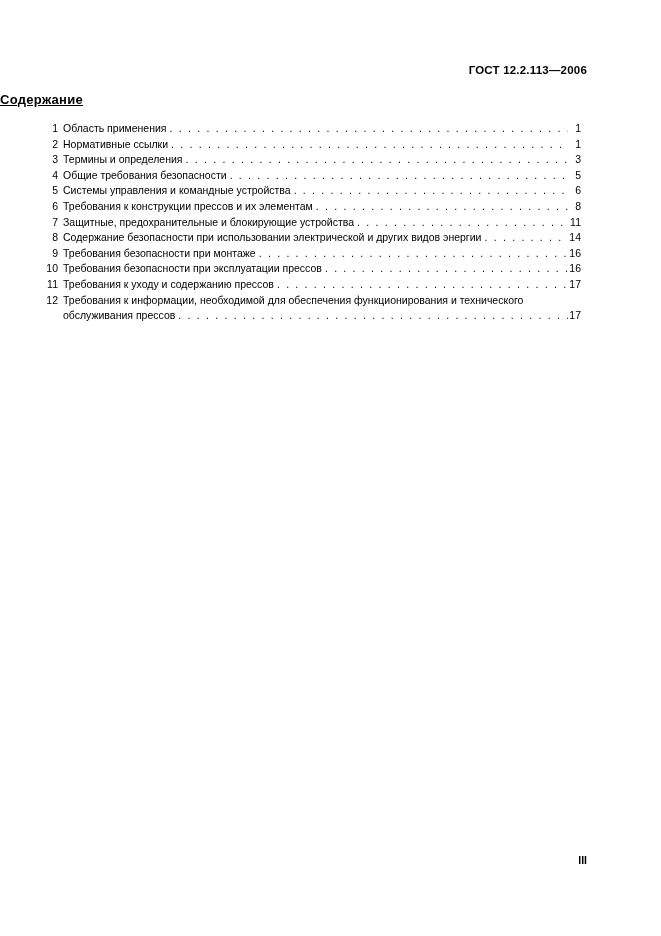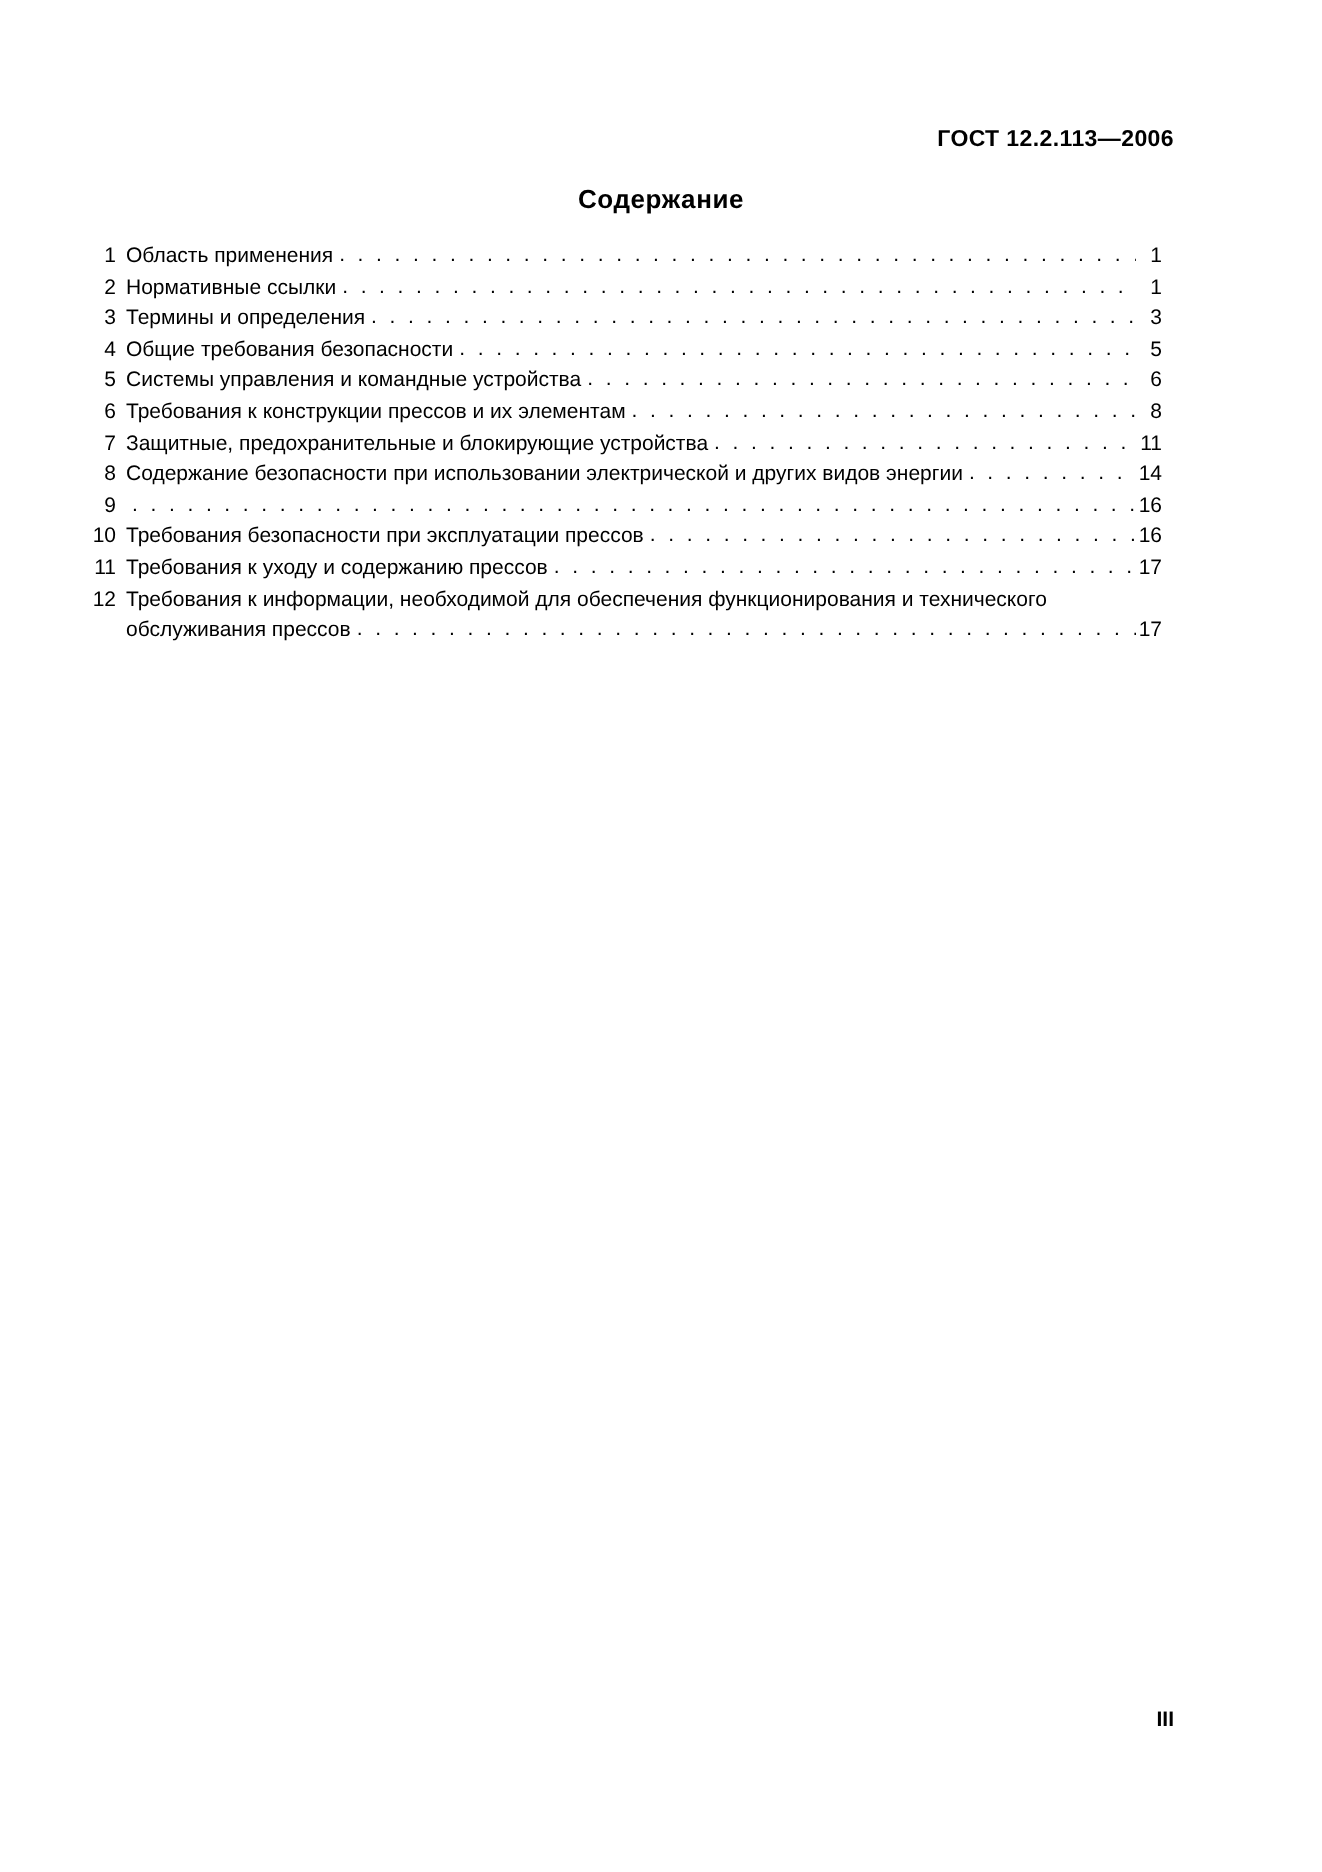--- a/index.html
+++ b/index.html
@@ -28,24 +28,24 @@
     font-size: 11.5px;
     font-weight: bold;
     letter-spacing: 0.2px;
     white-space: nowrap;
   }
   .toc-title {
     position: absolute;
     top: 92px;
     left: 0;
     right: 0;
-    text-align: center;
     font-size: 13px;
     font-weight: bold;
     letter-spacing: 0.3px;
+    text-decoration: underline;
   }
   .toc {
     position: absolute;
     top: 121px;
     left: 44px;
     width: 537px;
   }
   .toc-entry {
     display: flex;
     align-items: flex-start;
@@ -191,20 +191,21 @@
             <span class="toc-label">Содержание безопасности при использовании электрической и других видов энергии</span>
             <span class="toc-dots">. . . . . . . . . . . . . . . . . . . . . . . . . . . . . . . . . . . . . . . . . . . . . . . . . . . . . . . . . . . . . . . . . . . . . . . . . . . . . . . . . . . . . . . . . . . . . . . . . . . . . . . . . . . . . . . . . . . . . . . . . . . . . . . . . . . . . . . . . . . . . . . . . . . . . . . . . . . . . . . . . . . . . . . . . . . . . . . . . . . . . . . . . . . . . . . . . . . . . . . .</span>
             <span class="toc-page">14</span>
           </div>
         </div>
       </div>
       <div class="toc-entry">
         <span class="toc-num">9</span>
         <div class="toc-body">
           <div class="toc-line">
+            <span class="toc-label">Требования безопасности при монтаже</span>
             <span class="toc-dots">. . . . . . . . . . . . . . . . . . . . . . . . . . . . . . . . . . . . . . . . . . . . . . . . . . . . . . . . . . . . . . . . . . . . . . . . . . . . . . . . . . . . . . . . . . . . . . . . . . . . . . . . . . . . . . . . . . . . . . . . . . . . . . . . . . . . . . . . . . . . . . . . . . . . . . . . . . . . . . . . . . . . . . . . . . . . . . . . . . . . . . . . . . . . . . . . . . . . . . . .</span>
             <span class="toc-page">16</span>
           </div>
         </div>
       </div>
       <div class="toc-entry">
         <span class="toc-num">10</span>
         <div class="toc-body">
           <div class="toc-line">
             <span class="toc-label">Требования безопасности при эксплуатации прессов</span>

